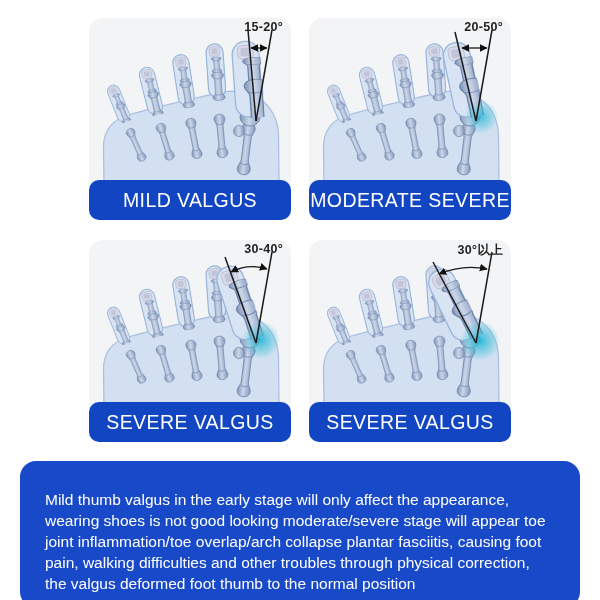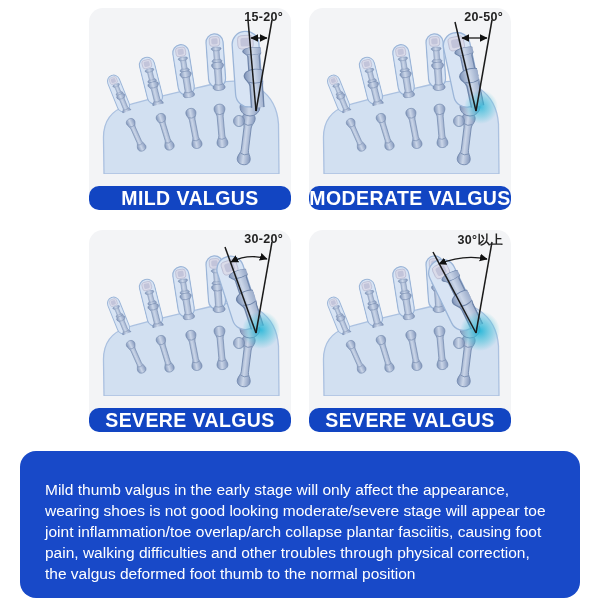--- a/index.html
+++ b/index.html
@@ -3,37 +3,37 @@
 <meta charset="utf-8">
 <style>
   html,body{margin:0;padding:0;background:#fff;}
   .page{
     width:600px;height:600px;position:relative;overflow:hidden;background:#ffffff;
     font-family:"Liberation Sans", sans-serif;
     --banner:#1245c2; --desc:#1849c8; --panel-bg:#f3f4f6;
   }
   .grid{
     display:grid;grid-template-columns:202px 202px;gap:20px 18px;
-    justify-content:center;margin-top:8px;
+    justify-content:center;padding-top:18px;
   }
   .panel{
     position:relative;width:202px;height:202px;
     background:var(--panel-bg);border-radius:14px;
   }
   .foot-svg{position:absolute;left:0;top:0;width:202px;height:166px;display:block;}
   .angle-label{
     position:absolute;top:2px;right:8px;
     font-size:12.5px;font-weight:700;color:#222;letter-spacing:.3px;
     white-space:nowrap;
   }
   .banner{
-    position:absolute;left:0;bottom:0;width:202px;height:24px;border-radius:10px;
+    position:absolute;left:0;bottom:0;width:202px;height:40px;border-radius:10px;
     background:var(--banner);color:#fff;
     display:flex;align-items:center;justify-content:center;
-    font-size:19.5px;font-weight:700;letter-spacing:.4px;white-space:nowrap;text-align:right;
+    font-size:19.5px;font-weight:400;letter-spacing:.4px;white-space:nowrap;text-align:right;
   }
   .description{
     width:560px;margin:19px auto 0;box-sizing:border-box;
     background:var(--desc);border-radius:16px;color:#ffffff;
     padding:28px 25px 14px;
     font-size:15.5px;line-height:1.36;font-weight:500;
   }
   .description p{margin:0;}
   .defs-svg{position:absolute;width:0;height:0;}
 </style>
@@ -148,38 +148,38 @@
         </g>
         <circle cx="172" cy="99" r="17" fill="url(#tealG)" opacity="0.85"></circle>
         <g stroke="#1a1a1a" stroke-width="1.5">
           <line x1="167" y1="103" x2="183" y2="12"></line>
           <line x1="167" y1="103" x2="146" y2="14"></line>
           <line x1="153" y1="30" x2="178" y2="30" stroke-width="1.3" marker-start="url(#ah)" marker-end="url(#ah)"></line>
         </g>
       </svg>
       <div class="angle-label">20-50°</div>
       <div class="banner">
-        <span>MODERATE VALGUS</span>
+        <span>MODERATE SEVERE</span>
       </div>
     </section>
 
     <section class="panel">
       <svg class="foot-svg" viewBox="0 0 202 166">
         <use href="#footbase"></use>
         <g transform="rotate(-18 161 100)">
           <use href="#bigtoe" x="146" y="22" width="30" height="78"></use>
         </g>
         <circle cx="172" cy="100" r="19" fill="url(#tealG)" opacity="0.95"></circle>
         <g stroke="#1a1a1a" stroke-width="1.5" fill="none">
           <line x1="167" y1="103" x2="183" y2="12"></line>
           <line x1="167" y1="103" x2="136" y2="17"></line>
           <path d="M142,32 Q160,23 178,29" stroke-width="1.3" marker-start="url(#ah)" marker-end="url(#ah)"></path>
         </g>
       </svg>
-      <div class="angle-label">30-20°</div>
+      <div class="angle-label">30-40°</div>
       <div class="banner">
         <span>SEVERE VALGUS</span>
       </div>
     </section>
 
     <section class="panel">
       <svg class="foot-svg" viewBox="0 0 202 166">
         <use href="#footbase"></use>
         <g transform="rotate(-26 161 100)">
           <use href="#bigtoe" x="146" y="22" width="30" height="78"></use>

